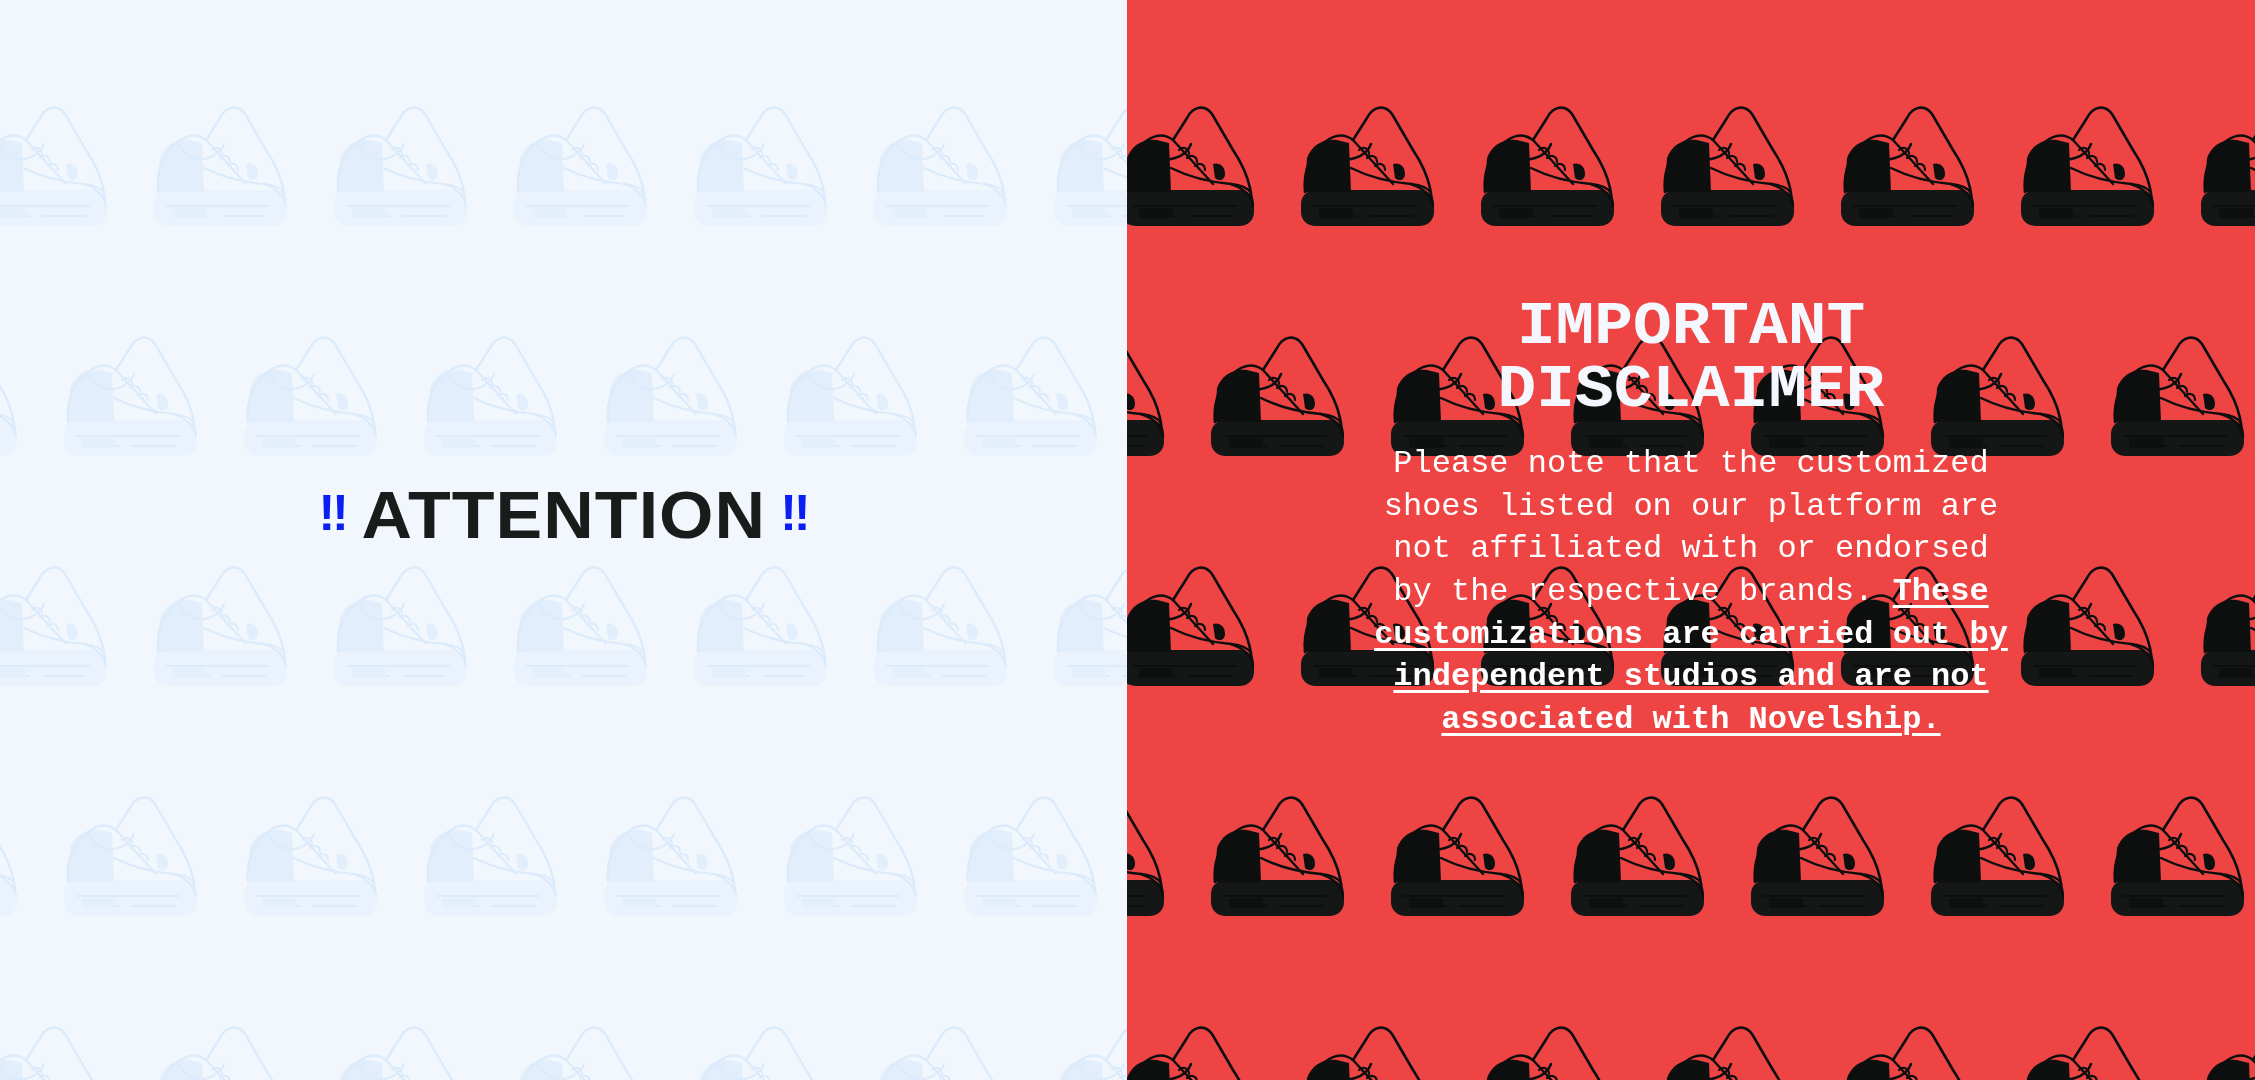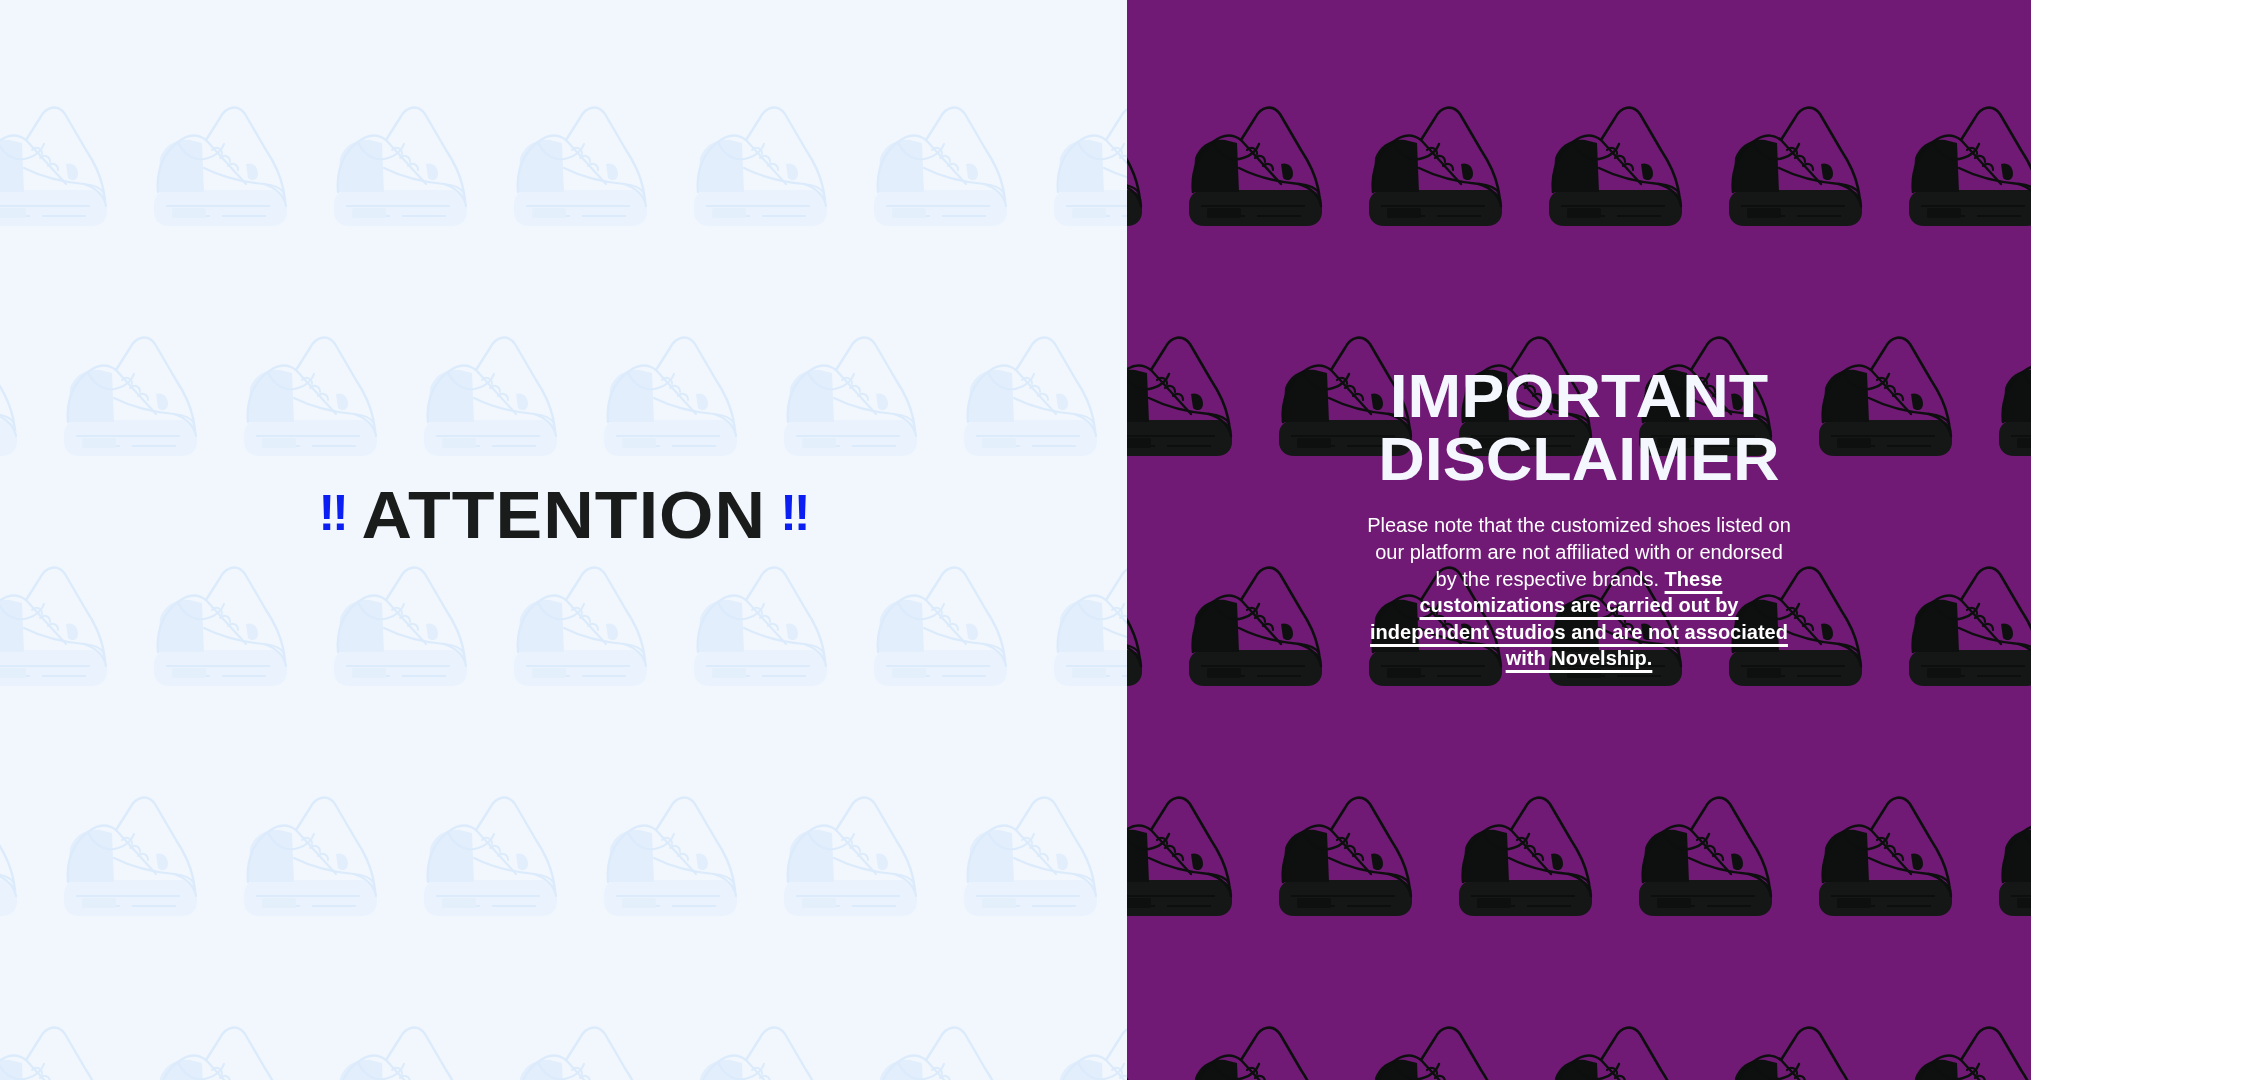--- a/index.html
+++ b/index.html
@@ -24,22 +24,23 @@
     position: relative;
     height: 1080px;
     overflow: hidden;
     box-sizing: border-box;
   }
   .panel--light {
     width: 1127px;
     background: #f2f7fe;
   }
   .panel--dark {
-    width: 904px;
-    background: #701a75;
+    width: 1128px;
+    background: #ef4444;
+    font-family: Liberation Mono, monospace;
   }
 
   
   .pattern {
     position: absolute;
     inset: -60px -60px -60px -60px;
     pointer-events: none;
     z-index: 0;
   }
   .pattern svg {
@@ -113,21 +114,21 @@
     line-height: 1.33;
     font-weight: 400;
   }
   .body-text--light {
     color: #14161a;
     max-width: 700px;
   }
   .body-text--dark {
     color: #ffffff;
     max-width: 700px;
-    font-size: 20px;
+    font-size: 32px;
   }
   .emph {
     font-weight: 700;
     text-decoration: underline;
     text-decoration-thickness: 3px;
     text-underline-offset: 5px;
   }
 </style>
 </head>
 <body>

